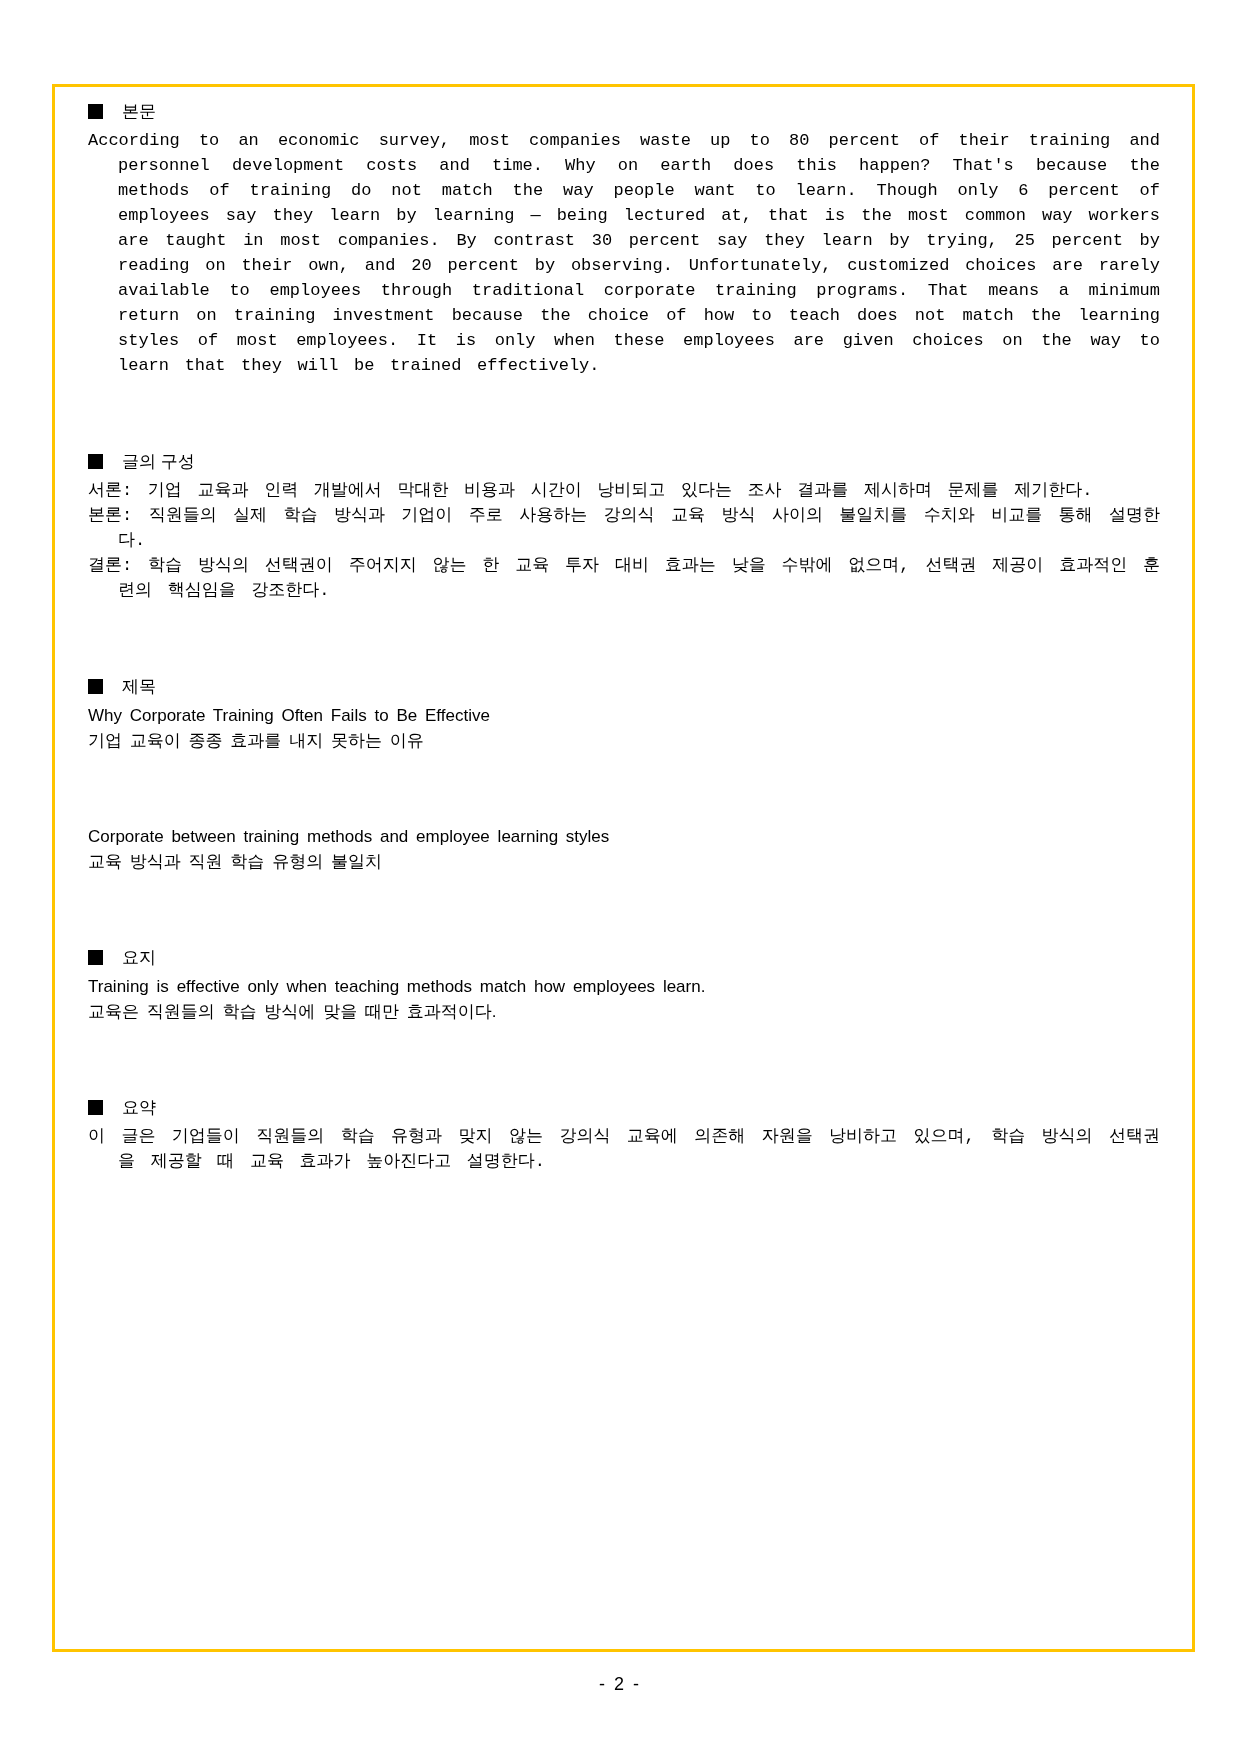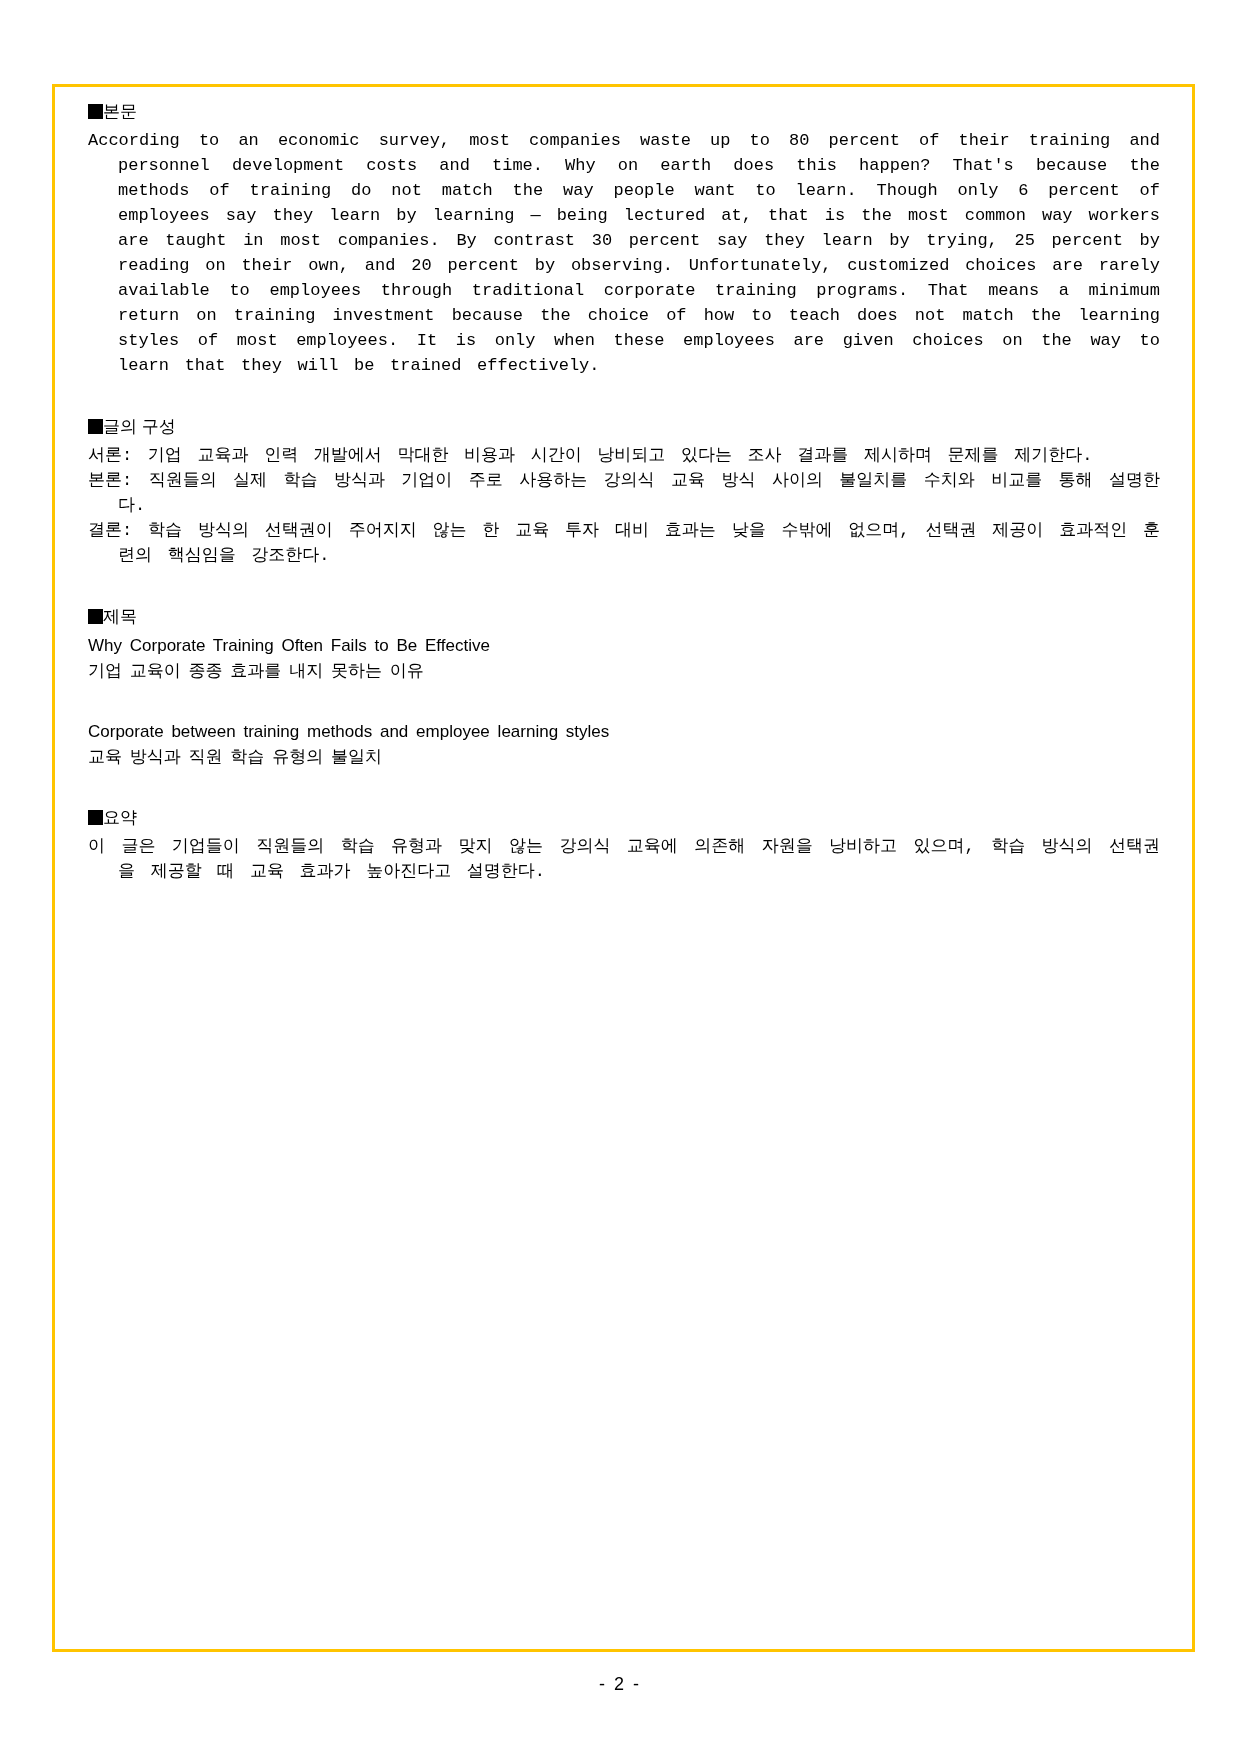--- a/index.html
+++ b/index.html
@@ -23,26 +23,26 @@
     border: 3px solid #FFC400;
     box-sizing: content-box;
   }
   .content {
     position: absolute;
     left: 33px;
     top: 12px;
     width: 1072px;
   }
   .section + .section {
-    margin-top: 36px;
+    margin-top: 71px;
   }
   .section-header {
     display: flex;
     align-items: center;
-    gap: 0;
+    gap: 19px;
     font-size: 17px;
     line-height: 25px;
     margin-bottom: 4px;
   }
   .marker {
     width: 15px;
     height: 15px;
     background: #000000;
     flex: 0 0 auto;
   }
@@ -104,20 +104,28 @@
       </div>
       <p class="line">Why Corporate Training Often Fails to Be Effective</p>
       <p class="line">기업 교육이 종종 효과를 내지 못하는 이유</p>
     </div>
 
     <div class="section">
       <p class="line">Corporate between training methods and employee learning styles</p>
       <p class="line">교육 방식과 직원 학습 유형의 불일치</p>
     </div>
 
+    <div class="section">
+      <div class="section-header">
+        <span class="marker"></span>
+        <span>요지</span>
+      </div>
+      <p class="line">Training is effective only when teaching methods match how employees learn.</p>
+      <p class="line">교육은 직원들의 학습 방식에 맞을 때만 효과적이다.</p>
+    </div>
 
     <div class="section">
       <div class="section-header">
         <span class="marker"></span>
         <span>요약</span>
       </div>
       <p class="para">이 글은 기업들이 직원들의 학습 유형과 맞지 않는 강의식 교육에 의존해 자원을 낭비하고 있으며, 학습 방식의 선택권을 제공할 때 교육 효과가 높아진다고 설명한다.</p>
     </div>
 
   </div>

